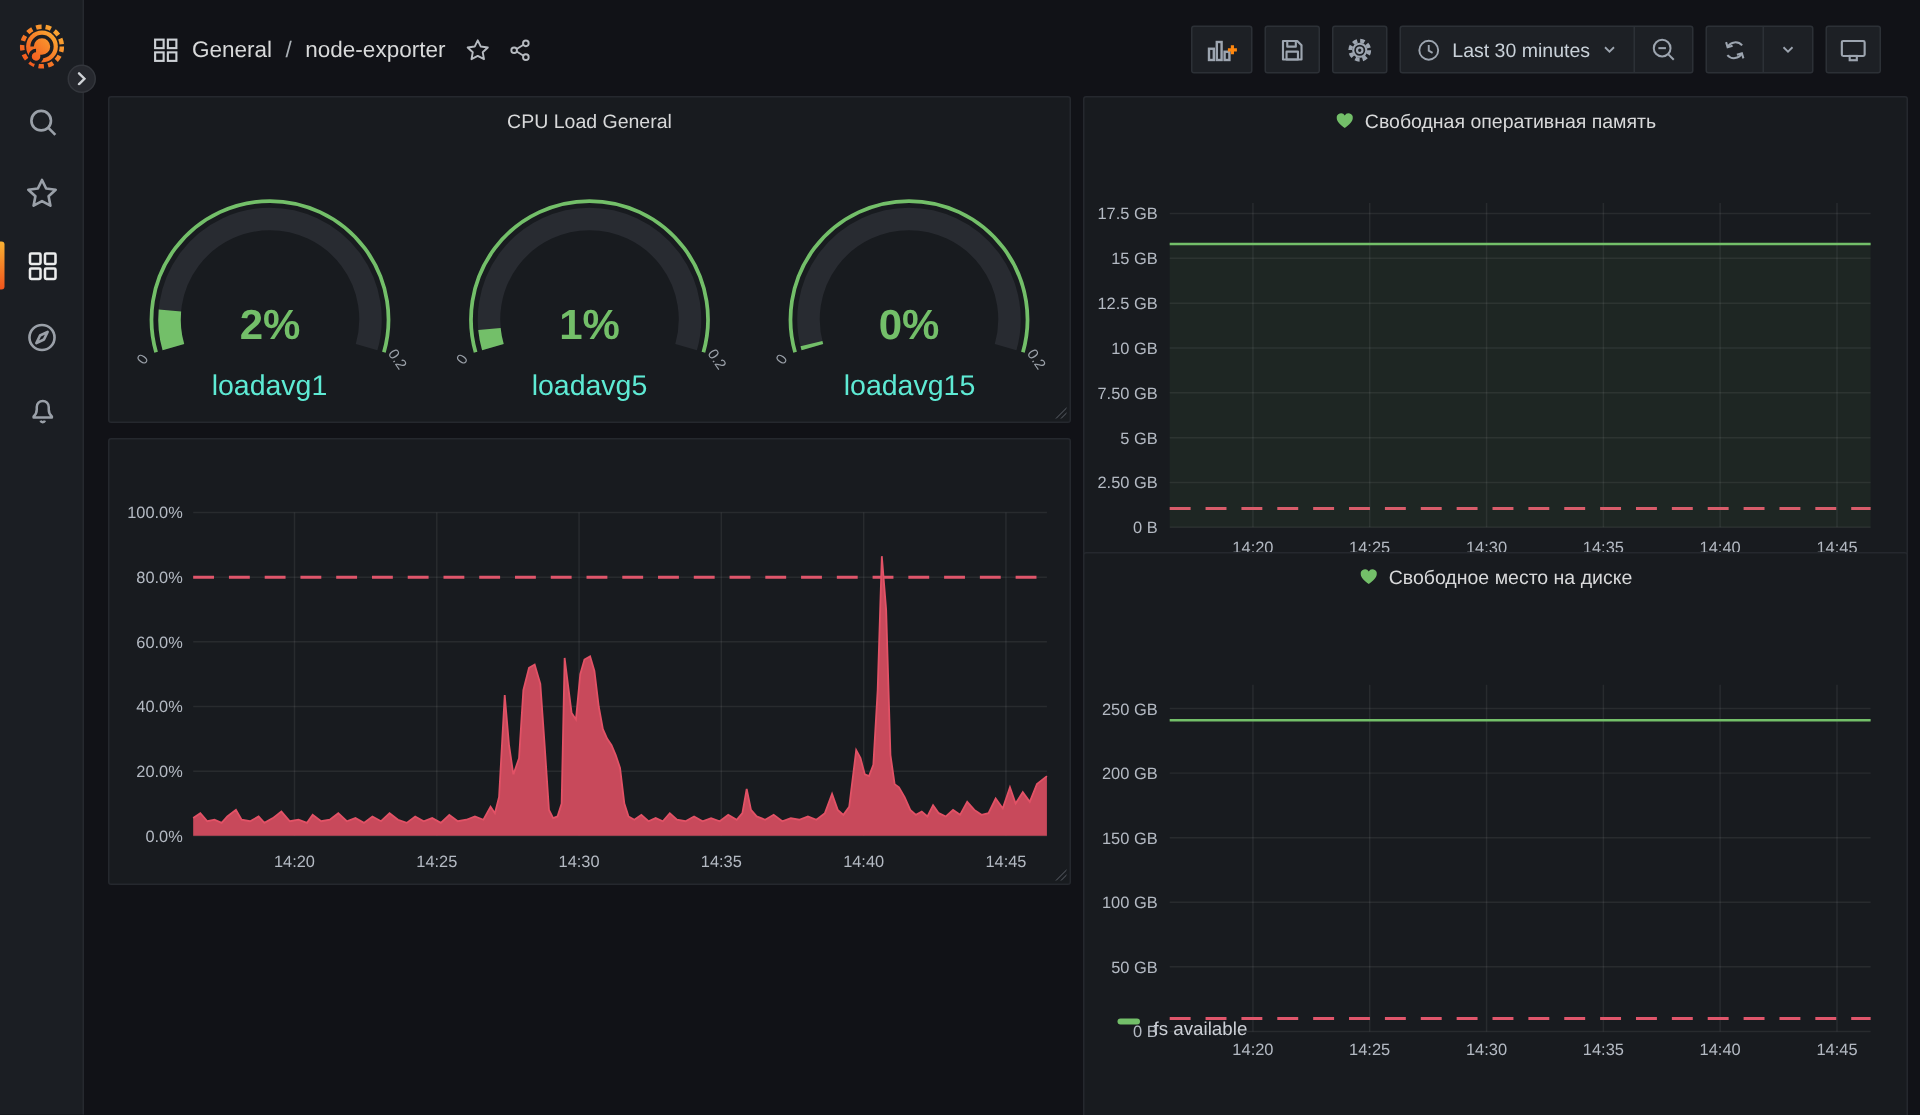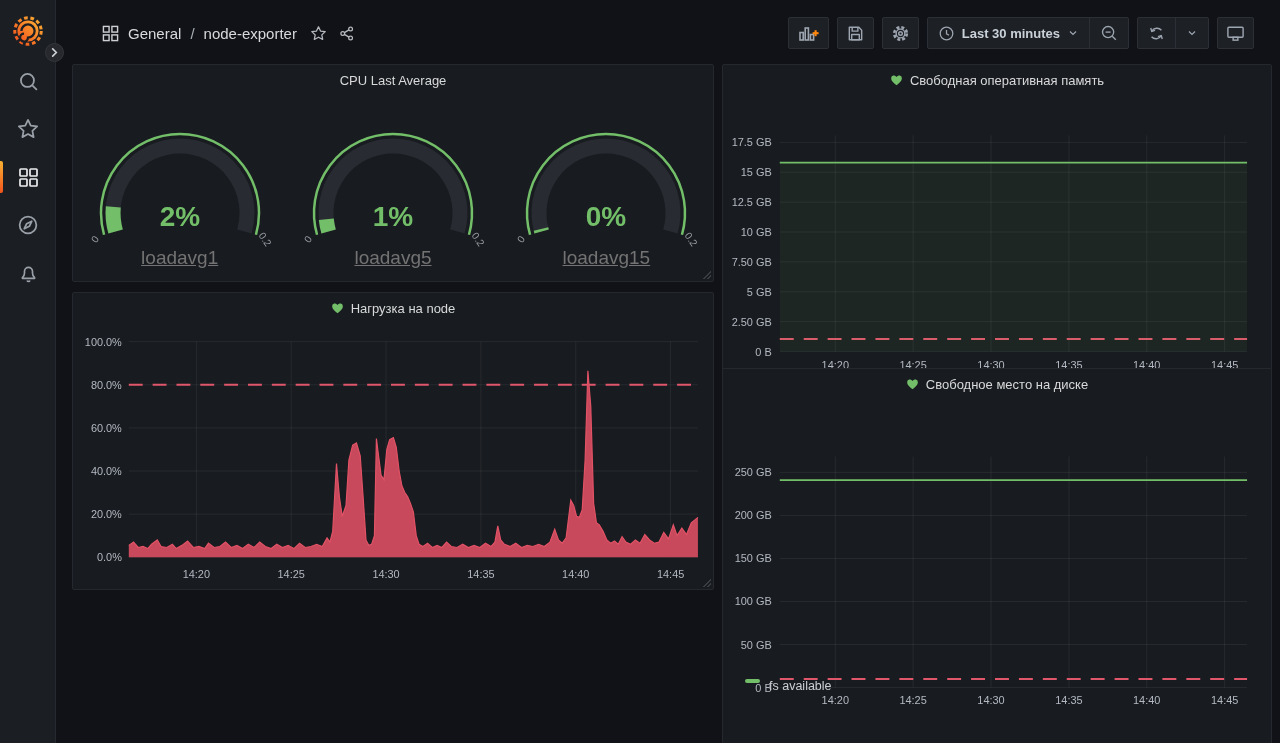--- a/index.html
+++ b/index.html
@@ -29,21 +29,21 @@
   .nav-right { position:absolute; right:26px; top:17px; height:32px; display:flex; gap:8px; z-index:2; }
   .tbtn { height:32px; min-width:34px; background:#1d2025; border:1px solid #2c3036;
     border-radius:2px; display:flex; align-items:center; justify-content:center;
     padding:0 8px; cursor:pointer; }
   .tbtn svg { stroke:#9da5b0; }
   .btn-group { height:32px; background:#1d2025; border:1px solid #2c3036; border-radius:2px;
     display:flex; align-items:stretch; }
   .seg { display:flex; align-items:center; gap:7px; padding:0 10px; cursor:pointer; }
   .seg + .seg { border-left:1px solid #2c3036; }
   .seg svg { stroke:#9da5b0; }
-  .time-label { font-size:13px; font-weight:700; color:#c9d1d9; }
+  .time-label { font-size:13px; font-weight:400; color:#c9d1d9; }
   .icon-plain { display:flex; align-items:center; cursor:pointer; }
   .icon-plain svg { stroke:#b6bac0; }
 
   
   .dash { position:absolute; left:56px; top:64px; right:0; bottom:0; }
   .panel { position:absolute; background:#181b1f; border:1px solid #25282e; border-radius:2px; }
   .panel-title { position:absolute; top:0; left:0; right:0; height:30px;
     display:flex; align-items:center; justify-content:center; gap:7px;
     font-size:13px; font-weight:500; color:#d8d9da; cursor:pointer; z-index:2; }
   .heart { width:13px; height:12px; flex:0 0 auto; }
@@ -51,21 +51,21 @@
   #panel-load { left:16px;  top:228px; width:642px; height:298px; }
   #panel-ram  { left:666px; top:0;     width:550px; height:344px; }
   #panel-disk { left:666px; top:304px; width:550px; height:413px; }
   svg.chart { position:absolute; left:0; top:0; width:100%; height:100%; }
   .resize-corner { position:absolute; right:2px; bottom:2px; width:8px; height:8px; cursor:nwse-resize;
     background:linear-gradient(135deg, transparent 0 50%, #3a3e44 50% 60%, transparent 60% 72%, #3a3e44 72% 82%, transparent 82%); }
 
   
   .gauges { position:absolute; top:40px; left:0; right:0; display:flex; justify-content:space-evenly; }
   .gauge { width:214px; display:flex; flex-direction:column; align-items:center; }
-  .gauge-name { font-size:19px; color:#737373; margin-top:-8px;text-decoration:underline; }
+  .gauge-name { font-size:19px; color:#5eead4; margin-top:-8px; }
 
   
   .legend { position:absolute; left:22px; top:310px; display:flex; align-items:flex-start; gap:9px; cursor:pointer; }
   .legend-swatch { width:15px; height:4px; border-radius:2px; background:#73BF69; }
   .legend-label { font-size:12.5px; color:#ccd0d6; }
 </style>
 </head>
 <body>
 
 <aside class="sidebar">
@@ -218,21 +218,21 @@
           <rect x="7.5" y="14" width="5" height="3"></rect>
       </svg>
     </div>
   </div>
 </header>
 
 <main class="dash">
 
   <section class="panel" id="panel-cpu">
     <div class="panel-title">
-      <span>CPU Last Average</span>
+      <span>CPU Load General</span>
     </div>
     <div class="gauges">
       <div class="gauge">
         <svg class="gauge-svg" width="190" height="150" viewBox="0 0 190 150">
             <path d="M30.60 126.47 A67 67 0 1 1 159.40 126.47" stroke="#282b31" stroke-width="15" fill="none"></path>
             <path d="M19.06 129.78 A79 79 0 1 1 170.94 129.78" stroke="#73BF69" stroke-width="2.5" fill="none"></path>
             <path d="M30.60 126.47 A67 67 0 0 1 28.28 101.93" stroke="#73BF69" stroke-width="15" fill="none"></path>
             <text x="95" y="121" text-anchor="middle" fill="#73BF69" font-size="28" font-weight="bold">2%</text>
             <text x="12.739883922859448" y="136.32442943777264" text-anchor="middle" fill="#9aa0a8" font-size="10" transform="rotate(-55 12.739883922859448 136.32442943777264)">0</text>
             <text x="177.26011607714057" y="136.32442943777264" text-anchor="middle" fill="#9aa0a8" font-size="10" transform="rotate(55 177.26011607714057 136.32442943777264)">0.2</text>
@@ -259,26 +259,20 @@
             <text x="12.739883922859448" y="136.32442943777264" text-anchor="middle" fill="#9aa0a8" font-size="10" transform="rotate(-55 12.739883922859448 136.32442943777264)">0</text>
             <text x="177.26011607714057" y="136.32442943777264" text-anchor="middle" fill="#9aa0a8" font-size="10" transform="rotate(55 177.26011607714057 136.32442943777264)">0.2</text>
           </svg>
         <div class="gauge-name">loadavg15</div>
       </div>
     </div>
     <div class="resize-corner"></div>
   </section>
 
   <section class="panel" id="panel-load">
-    <div class="panel-title">
-      <svg class="heart" viewBox="0 0 14 13">
-        <path d="M7 12.3 C3.6 9.7 1.2 7.4 1.2 5 A3.1 3.1 0 0 1 7 3.2 A3.1 3.1 0 0 1 12.8 5 C12.8 7.4 10.4 9.7 7 12.3 Z" fill="#73BF69"></path>
-      </svg>
-      <span>Нагрузка на node</span>
-    </div>
     <svg class="chart" id="chart-load" viewBox="0 0 642 298">
         <line x1="123.0" y1="49" x2="123.0" y2="266" stroke="rgba(255,255,255,0.07)"></line>
         <text x="123.0" y="287" text-anchor="middle" fill="#b3b9c2" font-size="11">14:20</text>
         <line x1="218.5" y1="49" x2="218.5" y2="266" stroke="rgba(255,255,255,0.07)"></line>
         <text x="218.5" y="287" text-anchor="middle" fill="#b3b9c2" font-size="11">14:25</text>
         <line x1="314.0" y1="49" x2="314.0" y2="266" stroke="rgba(255,255,255,0.07)"></line>
         <text x="314.0" y="287" text-anchor="middle" fill="#b3b9c2" font-size="11">14:30</text>
         <line x1="409.5" y1="49" x2="409.5" y2="266" stroke="rgba(255,255,255,0.07)"></line>
         <text x="409.5" y="287" text-anchor="middle" fill="#b3b9c2" font-size="11">14:35</text>
         <line x1="505.0" y1="49" x2="505.0" y2="266" stroke="rgba(255,255,255,0.07)"></line>

